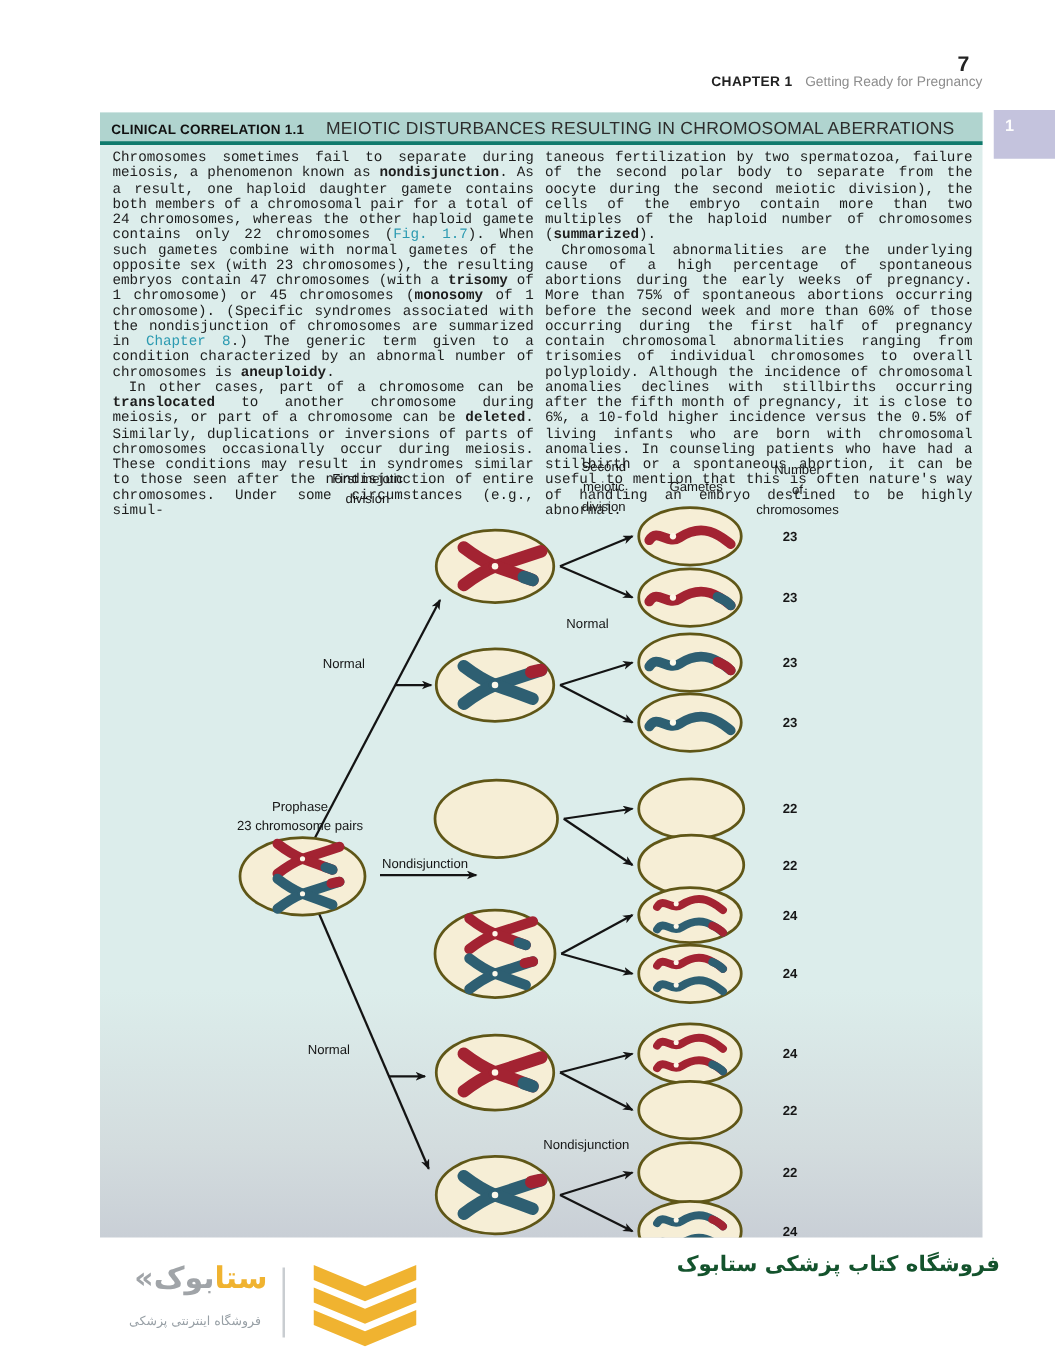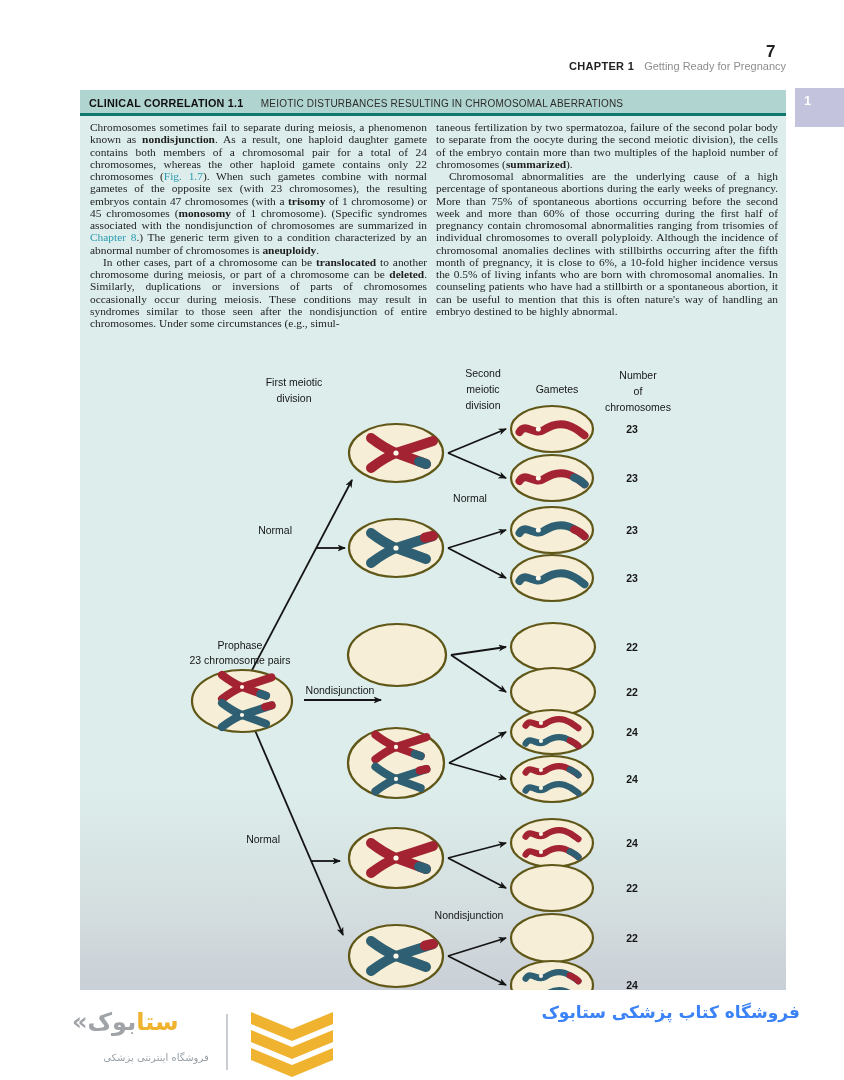--- a/index.html
+++ b/index.html
@@ -12,40 +12,40 @@
   .pagenum{position:absolute;top:42px;left:766px;font-size:17px;font-weight:bold;color:#222;}
   .sidetab{position:absolute;top:88px;left:795px;width:49px;height:39px;background:#c4c3dd;
            color:#fdfdfd;font-size:13px;font-weight:bold;padding:5px 0 0 9px;box-sizing:border-box;}
   
   .clinbox{position:absolute;left:80px;top:90px;width:706px;height:900px;
            background:linear-gradient(to bottom,#dcedeb 0%,#dcedeb 78%,#d3dcde 92%,#c9cfd6 100%);}
   .clinband{position:absolute;left:0;top:0;width:706px;height:26px;background:#b0d4cf;
             border-bottom:3px solid #0f7a6c;box-sizing:border-box;line-height:24px;
             padding-left:9px;white-space:nowrap;}
   .clinband .lab{font-weight:bold;font-size:10.8px;color:#101010;letter-spacing:.2px;text-align:right;}
-  .clinband .tit{font-size:10px;color:#2c2c2c;margin-left:13px;letter-spacing:.2px;}
-  
-  .col{position:absolute;top:31px;font-family:Liberation Serif, serif;font-size:11.4px;
+  .clinband .tit{font-size:14px;color:#2c2c2c;margin-left:13px;letter-spacing:.2px;}
+  
+  .col{position:absolute;top:31px;font-family:Liberation Mono, monospace;font-size:11.4px;
        line-height:1.075;color:#1d1d1d;text-align:justify;}
   .col-l{left:10px;width:337px;}
   .col-r{left:356px;width:342px;}
   .col p{margin:0;}
   .col p.indent{text-indent:13px;}
   .col b{font-weight:bold;}
   .xref{color:#2b9ab1;}
   
   .diagram{position:absolute;left:0;top:0;width:706px;height:900px;}
   
   .footer{position:absolute;left:0;top:992px;width:844px;height:88px;background:#ffffff;}
   .store-title{position:absolute;left:420px;top:10px;width:380px;text-align:right;direction:rtl;
-               font-family:"DejaVu Sans",sans-serif;font-size:17px;font-weight:bold;color:#3b82f6;}
+               font-family:"DejaVu Sans",sans-serif;font-size:17px;font-weight:bold;color:#14532d;}
   .store-url{position:absolute;left:430px;top:44px;width:414px;font-size:24px;font-weight:600;
              letter-spacing:7px;color:#1b1b1b;white-space:nowrap;}
   .store-url .accent{color:#f5b42a;}
-  .logo-word{position:absolute;left:72px;top:18px;width:142px;text-align:left;direction:rtl;
+  .logo-word{position:absolute;left:72px;top:18px;width:142px;text-align:right;direction:rtl;
              font-family:"DejaVu Sans",sans-serif;font-size:24px;font-weight:bold;line-height:1;}
   .logo-word .accent{color:#f0b330;}
   .logo-word .gray{color:#a0a4a8;}
   .logo-sub{position:absolute;left:96px;top:60px;width:120px;text-align:center;direction:rtl;
             font-family:"DejaVu Sans",sans-serif;font-size:10px;color:#98a0a6;}
   .logo-divider{position:absolute;left:226px;top:22px;width:2px;height:56px;background:#c9cdd1;}
   .logo-emblem{position:absolute;left:250px;top:20px;}
 </style>
 </head>
 <body>

